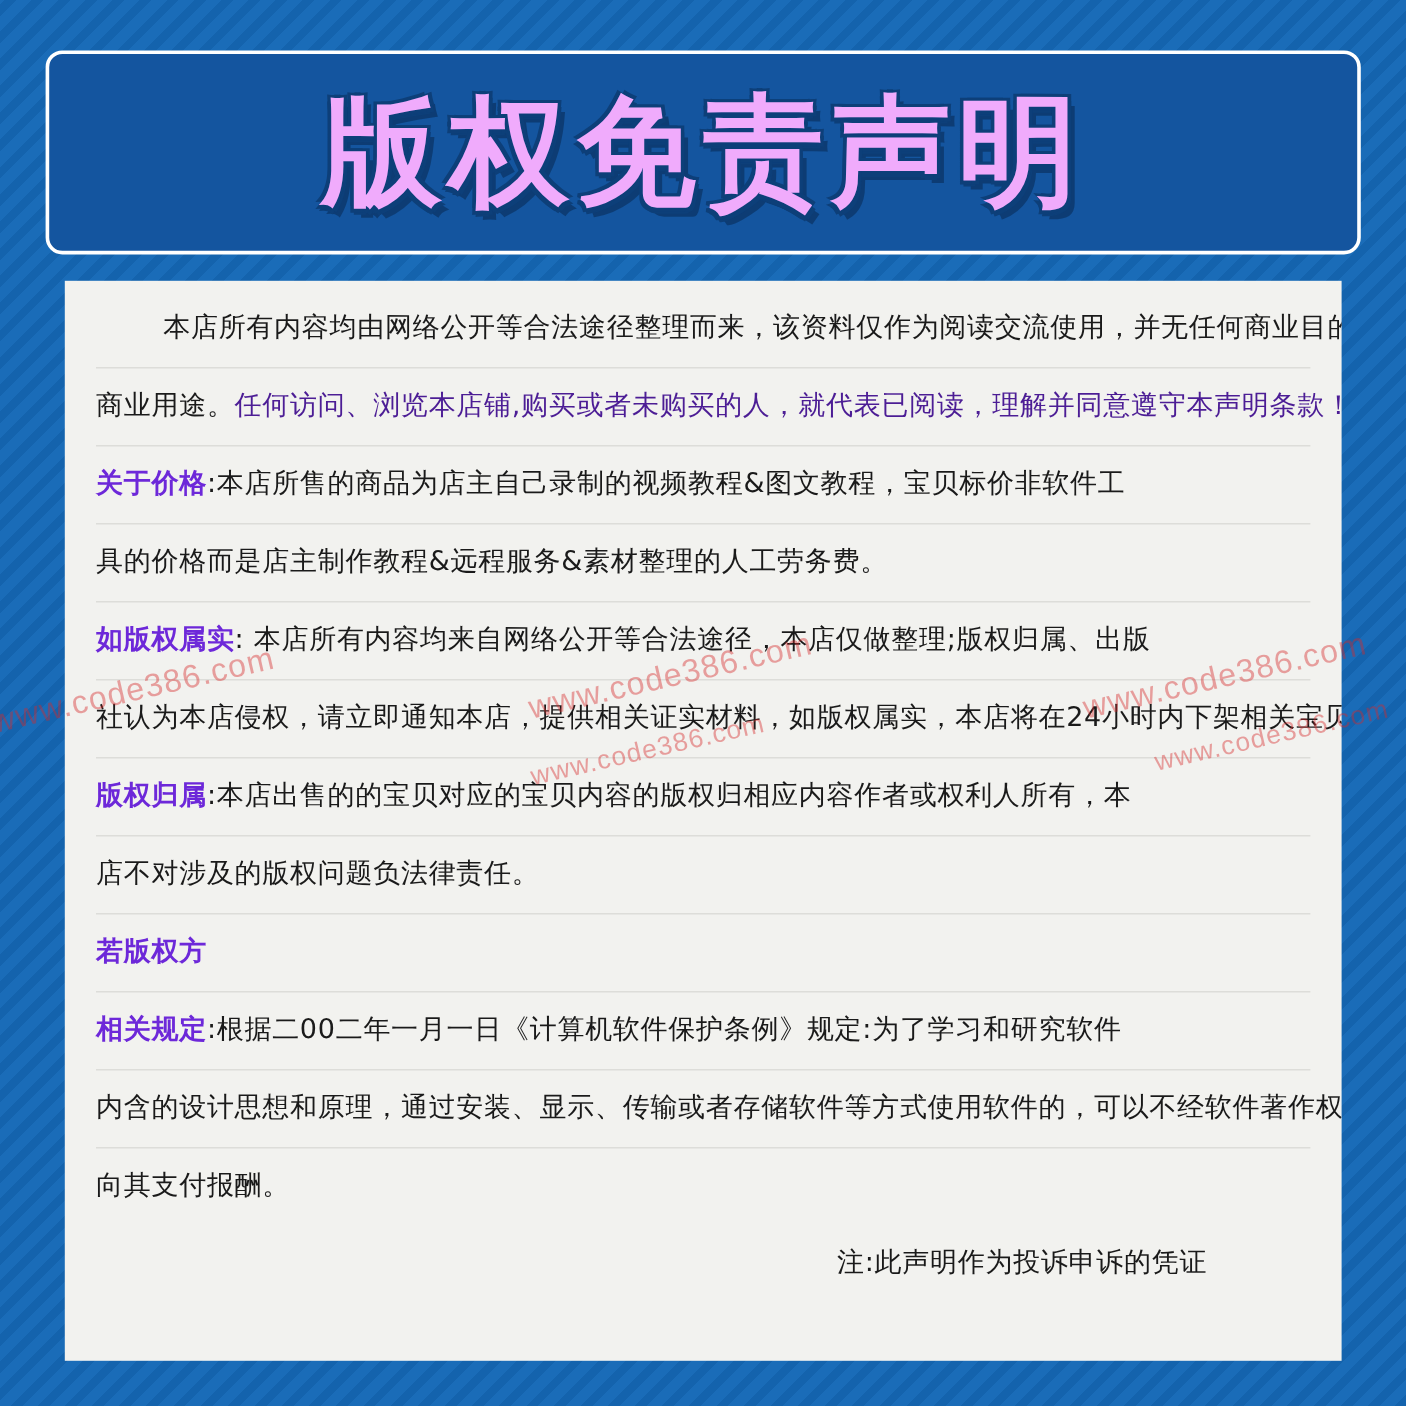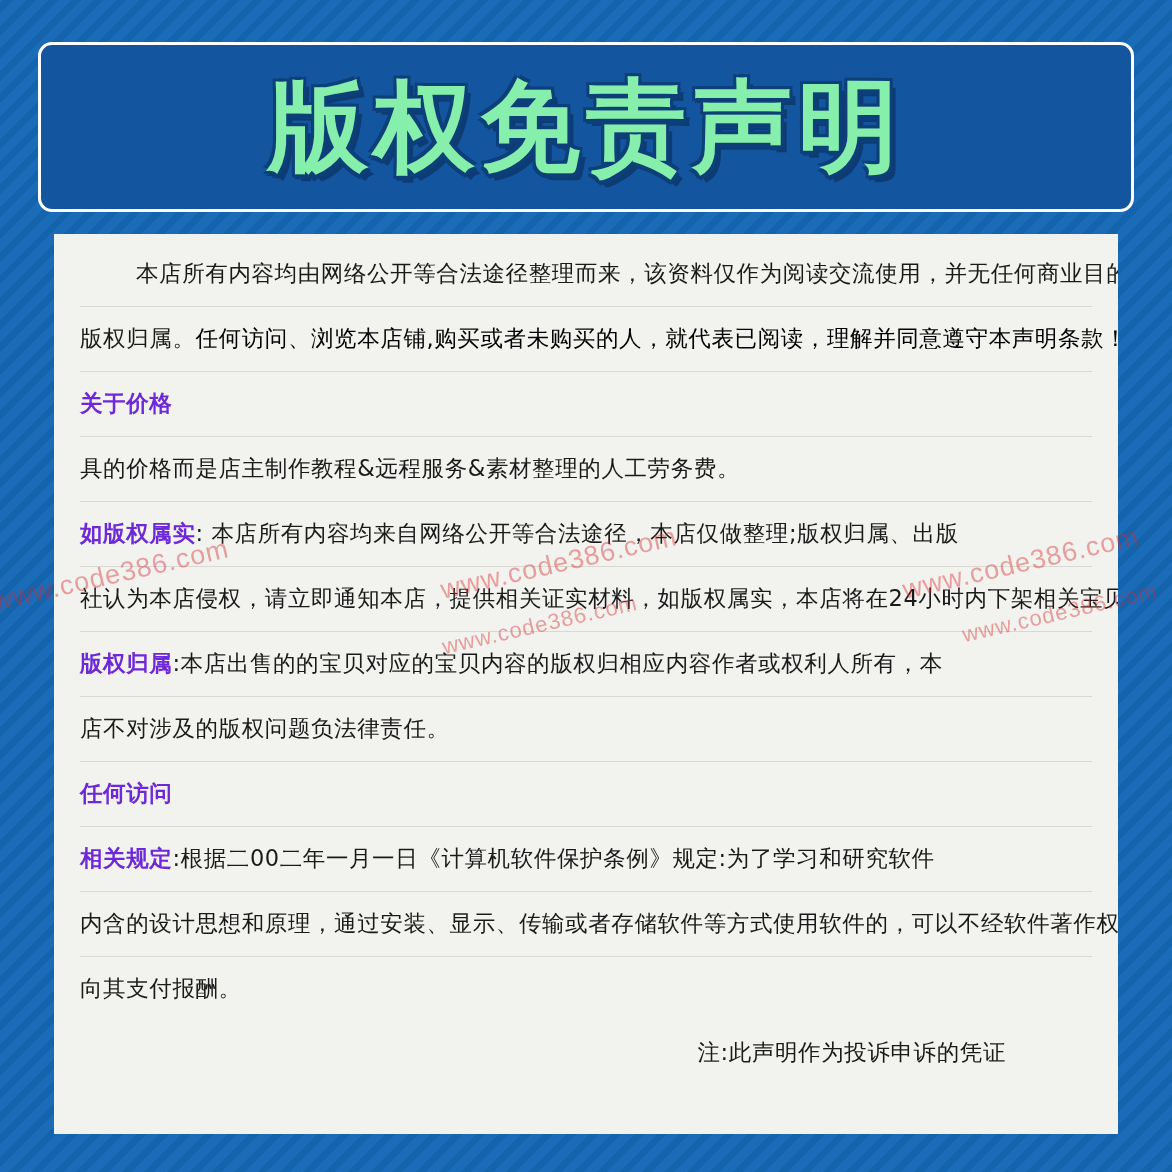--- a/index.html
+++ b/index.html
@@ -41,21 +41,21 @@
     display: flex;
     align-items: center;
     justify-content: center;
   }
   .title-text {
     font-family: "DejaVu Sans", "Liberation Sans", sans-serif;
     font-weight: bold;
     font-size: 100px;
     line-height: 1;
     letter-spacing: 6px;
-    color: #86efac;
+    color: #f0abfc;
     text-shadow:
       -3px -3px 0 #0d3f79,
       3px -3px 0 #0d3f79,
       -3px 3px 0 #0d3f79,
       3px 3px 0 #0d3f79,
       0px 5px 0 #0d3f79,
       6px 7px 0 rgba(8,40,80,0.55);
     white-space: nowrap;
   }
   
@@ -88,21 +88,21 @@
   }
   .line.indent {
     padding-left: 56px;
   }
   .line.note {
     justify-content: flex-end;
     padding-right: 86px;
     border-bottom: none;
   }
   .red {
-    color: #000000;
+    color: #4c1d95;
   }
   .red-b {
     color: #6d28d9;
     font-weight: bold;
   }
   .seg {
     display: inline;
   }
   
   .wm {
@@ -129,45 +129,46 @@
   <div class="title-banner">
     <div class="title-text">版权免责声明</div>
   </div>
 
   <div class="body-panel">
     <div id="lines-container">
         <div class="line indent">
           <span class="seg">本店所有内容均由网络公开等合法途径整理而来，该资料仅作为阅读交流使用，并无任何商业目的，严禁用于</span>
         </div>
         <div class="line">
-          <span class="seg">版权归属。</span>
+          <span class="seg">商业用途。</span>
           <span class="seg red">任何访问、浏览本店铺,购买或者未购买的人，就代表已阅读，理解并同意遵守本声明条款！</span>
         </div>
         <div class="line">
           <span class="seg red-b">关于价格</span>
+          <span class="seg">:本店所售的商品为店主自己录制的视频教程&amp;图文教程，宝贝标价非软件工</span>
         </div>
         <div class="line">
           <span class="seg">具的价格而是店主制作教程&amp;远程服务&amp;素材整理的人工劳务费。</span>
         </div>
         <div class="line">
           <span class="seg red-b">如版权属实</span>
           <span class="seg">: 本店所有内容均来自网络公开等合法途径，本店仅做整理;版权归属、出版</span>
         </div>
         <div class="line">
           <span class="seg">社认为本店侵权，请立即通知本店，提供相关证实材料，如版权属实，本店将在24小时内下架相关宝贝，谢谢!</span>
         </div>
         <div class="line">
           <span class="seg red-b">版权归属</span>
           <span class="seg">:本店出售的的宝贝对应的宝贝内容的版权归相应内容作者或权利人所有，本</span>
         </div>
         <div class="line">
           <span class="seg">店不对涉及的版权问题负法律责任。</span>
         </div>
         <div class="line">
-          <span class="seg red-b">任何访问</span>
+          <span class="seg red-b">若版权方</span>
         </div>
         <div class="line">
           <span class="seg red-b">相关规定</span>
           <span class="seg">:根据二00二年一月一日《计算机软件保护条例》规定:为了学习和研究软件</span>
         </div>
         <div class="line">
           <span class="seg">内含的设计思想和原理，通过安装、显示、传输或者存储软件等方式使用软件的，可以不经软件著作权人许可，不</span>
         </div>
         <div class="line">
           <span class="seg">向其支付报酬。</span>

